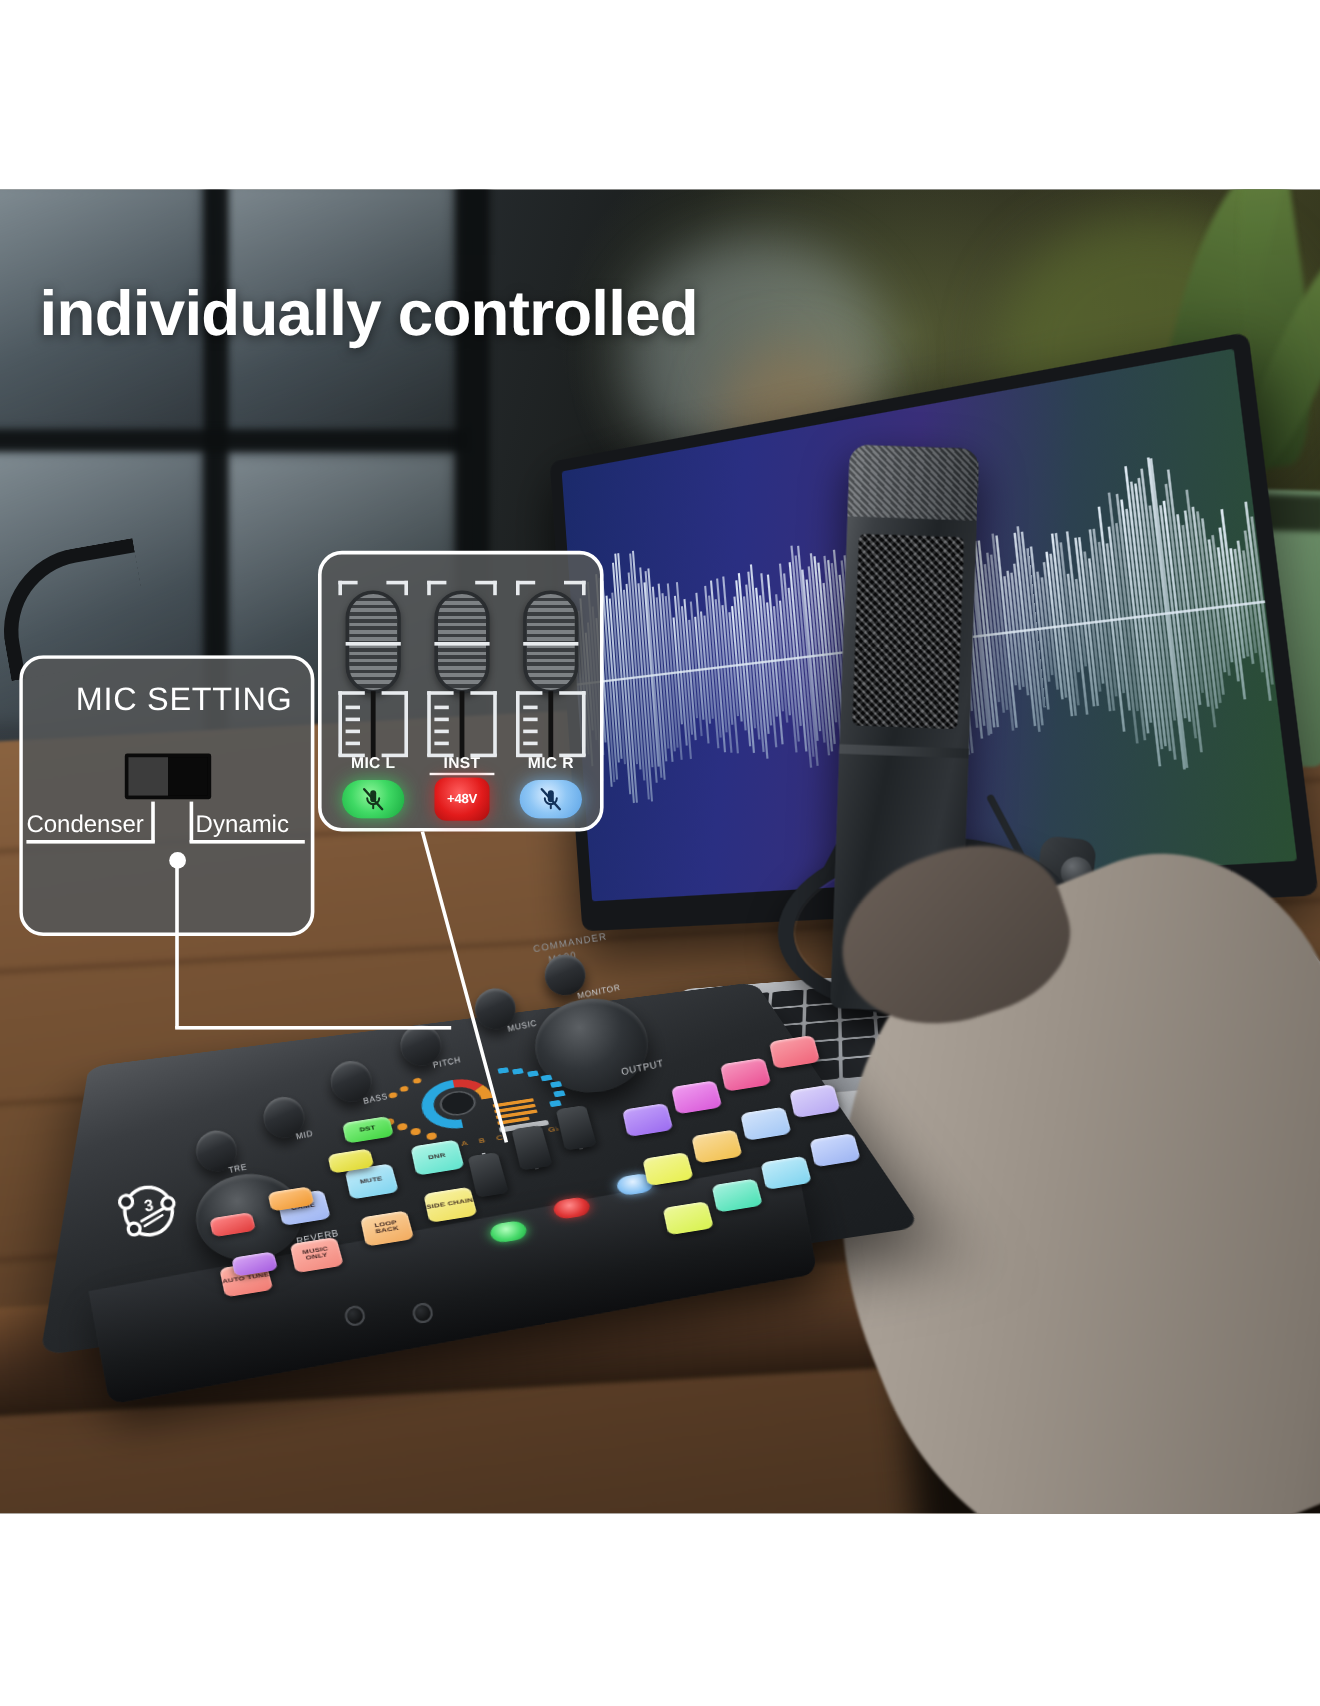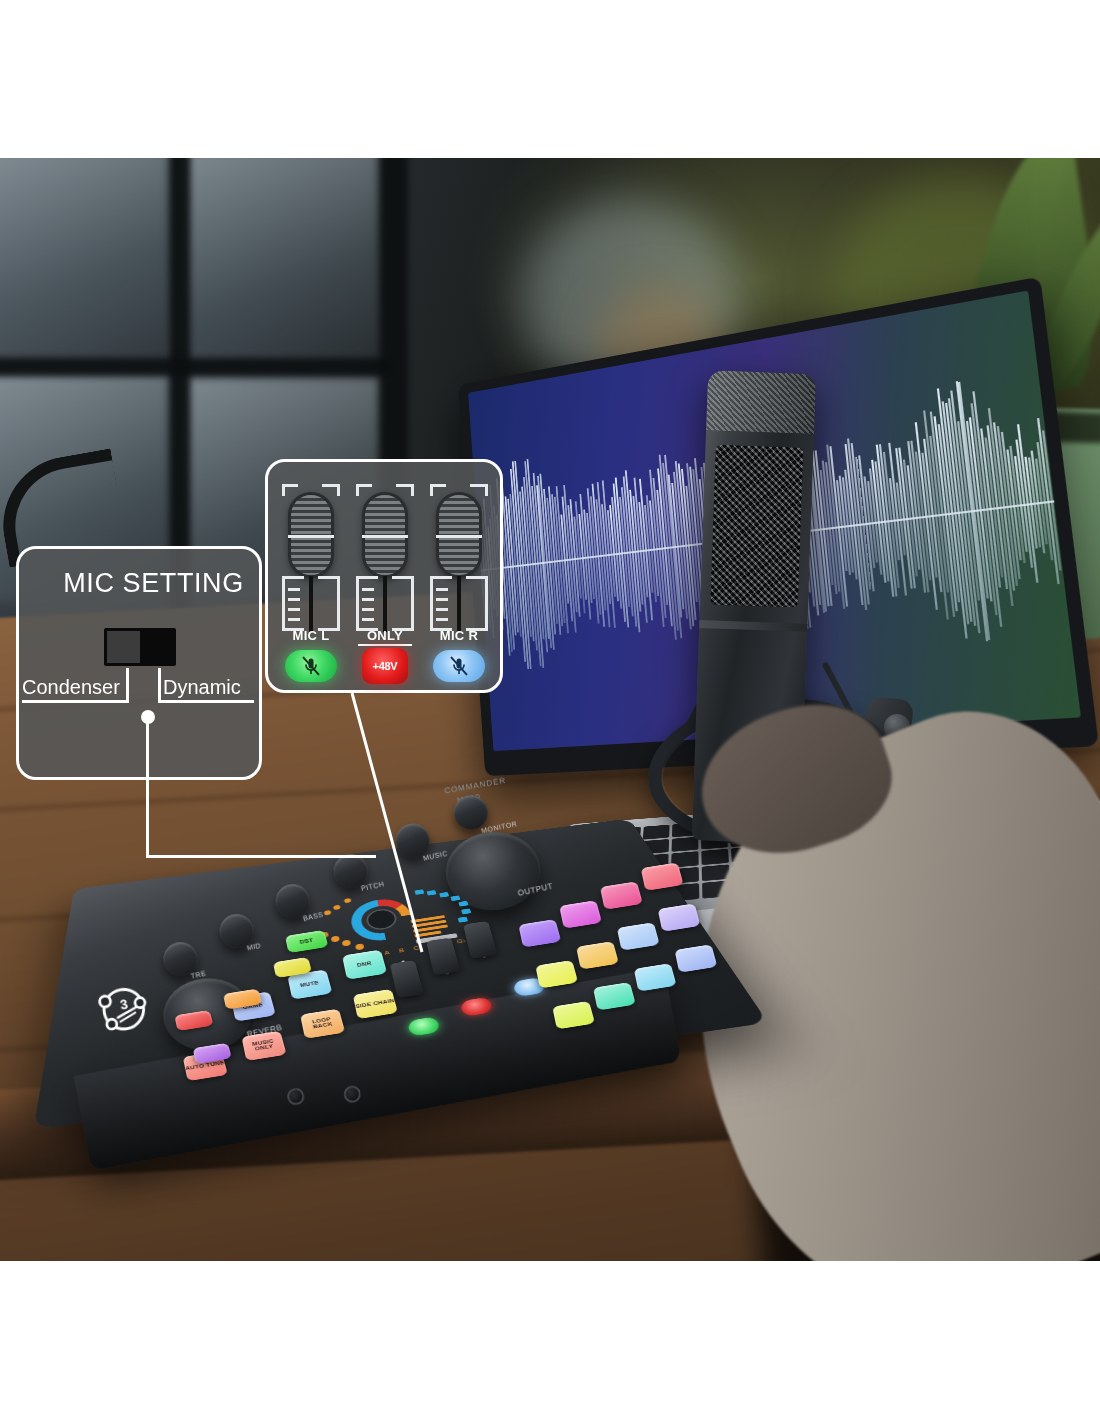--- a/index.html
+++ b/index.html
@@ -807,20 +807,21 @@
       <div class="pad" style="left:610px;top:154px;width:38px;height:32px;background:linear-gradient(160deg,#dcd4fb,#b7a8f2);"></div>
 
       <div class="pad" style="left:498px;top:244px;width:38px;height:32px;background:linear-gradient(160deg,#eef89c,#d8f24e);"></div>
       <div class="pad" style="left:540px;top:228px;width:38px;height:32px;background:linear-gradient(160deg,#a9f2e0,#46e0b2);"></div>
       <div class="pad" style="left:582px;top:212px;width:38px;height:32px;background:linear-gradient(160deg,#c4ecfa,#7fd4ef);"></div>
       <div class="pad" style="left:624px;top:196px;width:38px;height:32px;background:linear-gradient(160deg,#cfdcfd,#9db4f2);"></div>
     </div>
   </div>
 
   <div id="headline">
+    <div>individually controlled</div>
   </div>
 
   <div class="callout" id="callout-mic-setting"></div>
   <div class="callout-title" style="left:16px;width:275px;top:568px;">MIC SETTING</div>
   <div class="toggle-switch">
     <div class="toggle-half-on"></div>
     <div class="toggle-half-off"></div>
   </div>
 
   <div class="lead" style="left:126px;top:668px;width:3px;height:34px;"></div>
@@ -887,21 +888,21 @@
       <div class="fd-tick" style="left:8px;top:122px;width:12px;"></div>
       <div class="fd-tick" style="left:8px;top:132px;width:12px;"></div>
       <div class="fd-tick" style="left:8px;top:142px;width:12px;"></div>
       <div class="fd-tick" style="left:2px;top:152px;width:22px;"></div>
       <div class="fd-tick" style="left:38px;top:152px;width:22px;"></div>
       <div class="fd-tick" style="left:2px;top:100px;width:3px;height:54px;"></div>
       <div class="fd-tick" style="left:57px;top:100px;width:3px;height:54px;"></div>
     </div>
 
     <div class="fd-label" style="left:12px;top:166px;">MIC L</div>
-    <div class="fd-label" style="left:86px;top:166px;">ONLY</div>
+    <div class="fd-label" style="left:86px;top:166px;">INST</div>
     <div class="inst-underline" style="left:90px;top:182px;width:54px;"></div>
     <div class="fd-label" style="left:160px;top:166px;">MIC R</div>
 
     <div class="fd-btn btn-green" style="left:17px;top:188px;">
       <svg width="20" height="20" viewBox="0 0 24 24">
         <path d="M12 3a3 3 0 0 1 3 3v6a3 3 0 0 1-6 0V6a3 3 0 0 1 3-3z" fill="#14351c"></path>
         <path d="M6 11a6 6 0 0 0 12 0" stroke="#14351c" stroke-width="2" fill="none" stroke-linecap="round"></path>
         <path d="M12 17v4" stroke="#14351c" stroke-width="2" stroke-linecap="round"></path>
         <path d="M3 2 L21 22" stroke="#14351c" stroke-width="2.4" stroke-linecap="round"></path>
       </svg>

